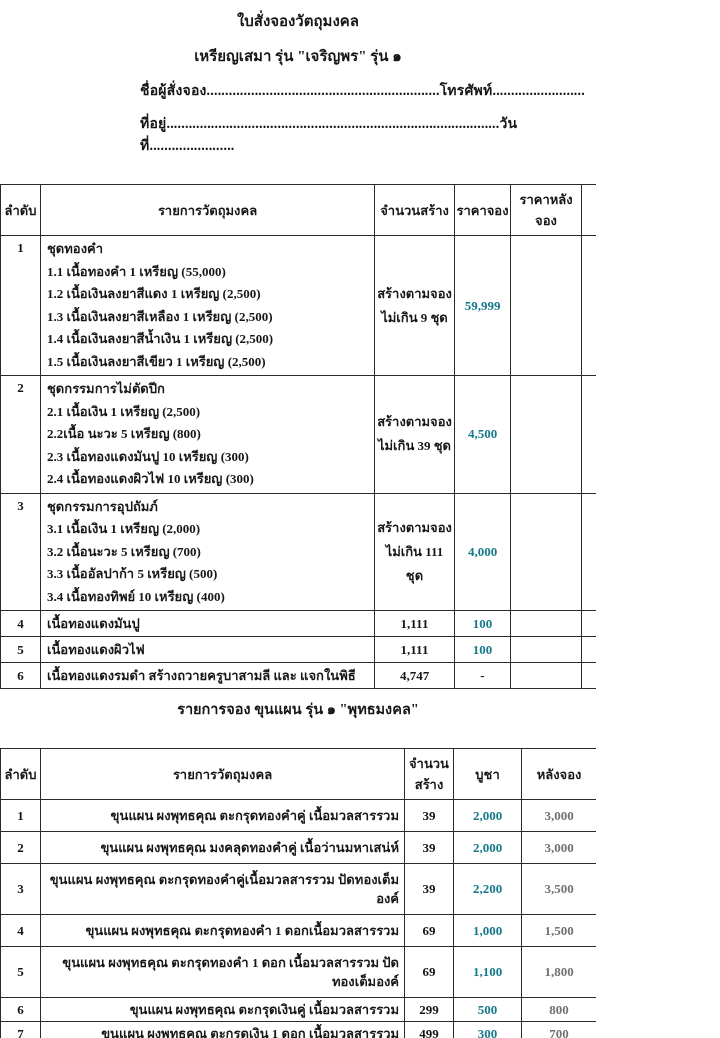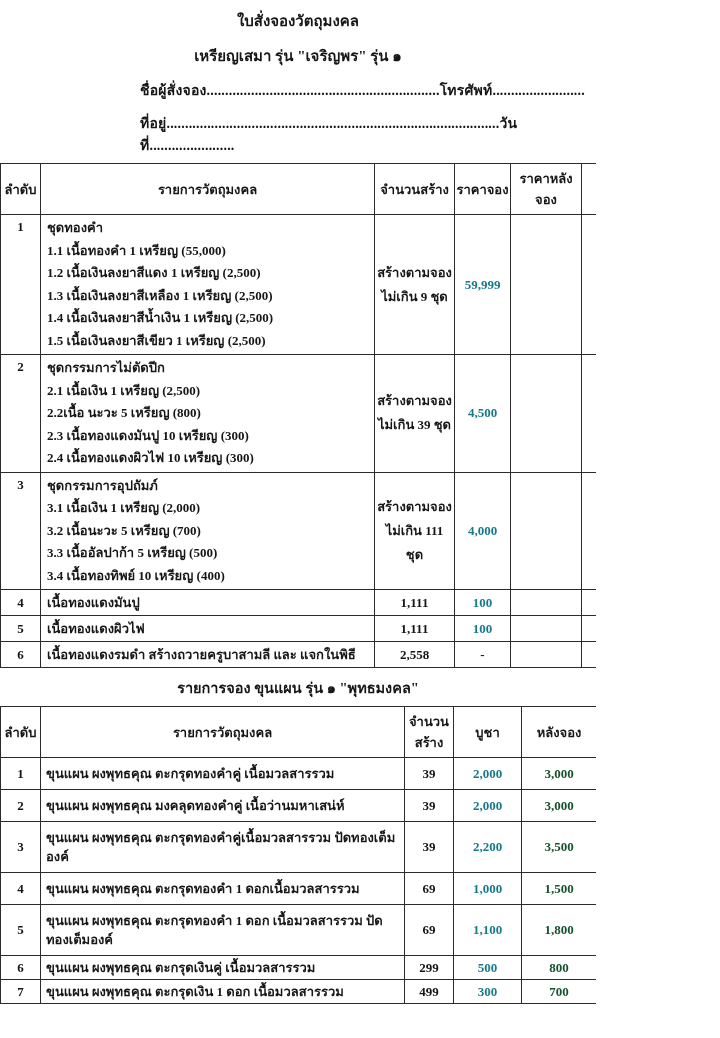--- a/index.html
+++ b/index.html
@@ -14,34 +14,34 @@
   .page{width:596px;height:1038px;overflow:hidden;position:relative;}
 
   
   .hdr{ text-align:center; }
   .hdr-line1{padding-top:9px;font-size:15px;}
   .hdr-line2{padding-top:11px;font-size:15px;}
   .hdr-line3{padding-top:12px;font-size:15px;}
   .hdr-fill{ text-align:left; margin-left:140px; font-size:14px; padding-top:11px; letter-spacing:.2px;}
 
   
-  table{ border-collapse:collapse; table-layout:fixed; width:714px; margin:7px auto 0 auto; }
+  table{ border-collapse:collapse; table-layout:fixed; width:714px; margin:28px auto 0 auto; }
   th,td{ border:1.6px solid #2b2b2b; font-weight:bold; overflow:hidden; }
   th{ font-size:13px; padding:4px 1px; text-align:center; }
   td{ font-size:13px; }
   .c{ text-align:center; vertical-align:middle; }
   .item{ padding:2px 6px; text-align:left; vertical-align:top; }
   .item .ln{ line-height:20px; }
   .t1 .multirow .ln{ line-height:22.5px; }
   .made div{ line-height:24px; }
   .teal{ color:#17798a; }
-  .red{ color:#14532d; }
+  .red{ color:#737373; }
   .t2 td{ padding:2px 5px; }
   .t2 .tall td{ padding-top:6px; padding-bottom:6px; }
-  .t2 .item{ line-height:19px; }
+  .t2 .item{ line-height:19px;text-align:right; }
 
   
   .sec{ text-align:center; }
   .sec-line1{ padding-top:8px; font-size:14.5px; }
   .sec-line2{ padding-top:8px; font-size:14.5px; }
 </style>
 </head>
 <body>
 
 <div class="page">
@@ -144,21 +144,21 @@
         <td class="item">เนื้อทองแดงผิวไฟ</td>
         <td class="c">1,111</td>
         <td class="c teal">100</td>
         <td></td>
         <td></td>
         <td></td>
       </tr>
       <tr>
         <td class="c">6</td>
         <td class="item">เนื้อทองแดงรมดำ สร้างถวายครูบาสามลี และ แจกในพิธี</td>
-        <td class="c">2,558</td>
+        <td class="c">4,747</td>
         <td class="c">-</td>
         <td></td>
         <td></td>
         <td></td>
       </tr>
     </tbody>
   </table>
 
   <div class="sec">
     <div class="sec-line1">รายการจอง ขุนแผน รุ่น ๑ "พุทธมงคล"</div>

